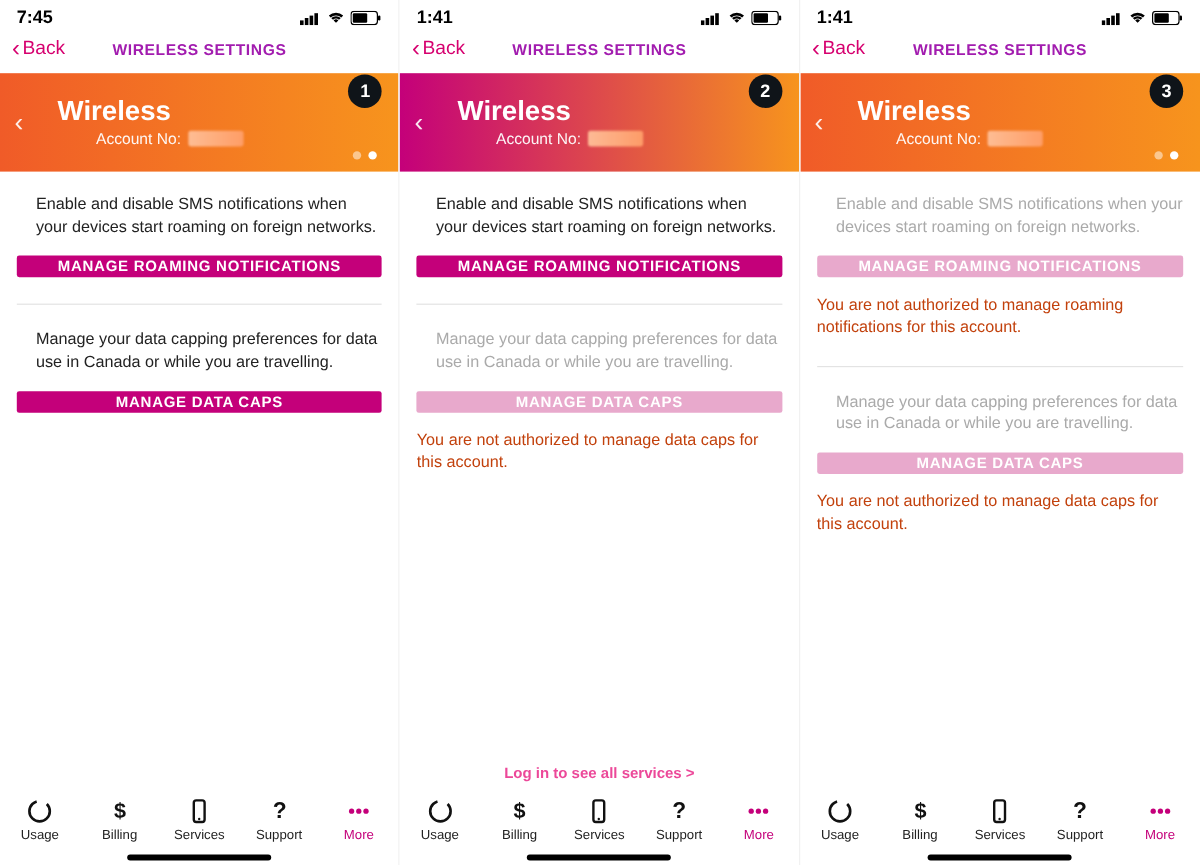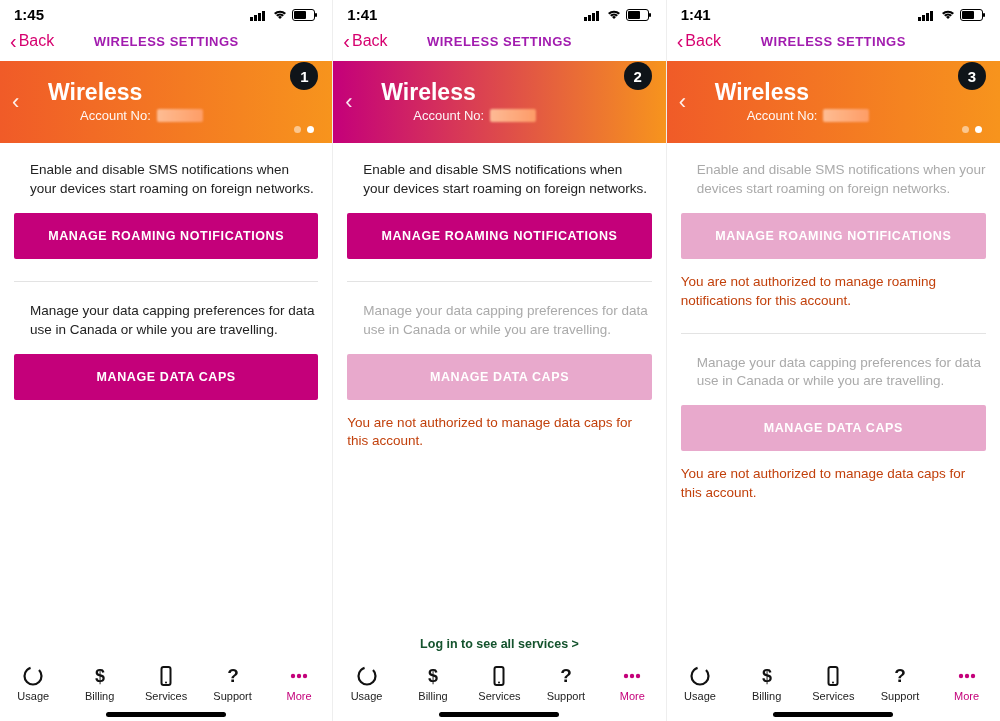--- a/index.html
+++ b/index.html
@@ -22,39 +22,39 @@
   .hero-inner { margin-left:30px; }
   .hero-title { font-size:23px; font-weight:700; }
   .hero-sub { font-size:13px; opacity:0.95; margin-top:2px; display:flex; align-items:center; gap:6px;margin-left:32px; }
   .blur { display:inline-block; width:46px; height:13px; background:linear-gradient(90deg,#ffc19a,#ff9f6a); filter:blur(1px); border-radius:2px; }
   .dots { position:absolute; right:18px; bottom:10px; display:flex; gap:6px; }
   .dot { width:7px; height:7px; border-radius:50%; background:rgba(255,255,255,0.5); }
   .dot.on { background:#fff; }
   .content { padding:18px 14px 0 14px; flex:1; overflow:hidden; }
   .desc { font-size:13.5px; color:#222; line-height:1.4; margin-bottom:14px;margin-left:16px; }
   .desc.dim { color:#aaa; }
-  .btn { display:block; width:100%; text-align:center; padding:16px 8px; font-size:12.5px; font-weight:700; letter-spacing:0.6px; color:#fff; background:#c4007a; border:none; border-radius:2px; }
+  .btn { display:block; width:100%; text-align:center; padding:2px 8px; font-size:12.5px; font-weight:700; letter-spacing:0.6px; color:#fff; background:#c4007a; border:none; border-radius:2px; }
   .btn.disabled { background:#e8a9cc; }
   .noauth { font-size:13.5px; color:#c2410c; margin-top:14px; line-height:1.4; }
   .hr { border:none; border-top:1px solid #e3e3e3; margin:22px 0 20px 0; }
-  .loginlink { text-align:center; font-size:12.5px; font-weight:700; color:#14532d; padding:8px 0; }
+  .loginlink { text-align:center; font-size:12.5px; font-weight:700; color:#ec4899; padding:8px 0; }
   .tabbar { display:flex; justify-content:space-around; align-items:flex-end; padding:6px 0 4px 0; border-top:0px solid #eee; }
   .tab { display:flex; flex-direction:column; align-items:center; gap:3px; font-size:11px; color:#222; width:20%; }
   .tab.active { color:#c4007a;justify-content:space-between; }
   .tab .ic { width:22px; height:22px; display:flex; align-items:center; justify-content:center; }
   .homebar { width:120px; height:5px; background:#000; border-radius:3px; margin:6px auto 4px auto; }
   svg { display:block; }
 </style>
 </head>
 <body>
 
 <div class="container" id="root">
     <div class="phone">
     <div class="statusbar">
-      <span>1:45</span>
+      <span>7:45</span>
       <div class="icons">
     <svg width="18" height="12" viewBox="0 0 18 12">
             <rect x="0" y="8" width="3" height="4" fill="#000"></rect>
             <rect x="4" y="6" width="3" height="6" fill="#000"></rect>
             <rect x="8" y="4" width="3" height="8" fill="#000"></rect>
             <rect x="12" y="2" width="3" height="10" fill="#000"></rect>
           </svg>
     <svg width="16" height="12" viewBox="0 0 16 12">
             <path d="M8 10 L10 8 A3 3 0 0 0 6 8 Z M4 6 A6 6 0 0 1 12 6 L10.5 7.5 A4 4 0 0 0 5.5 7.5 Z M2 4 A9 9 0 0 1 14 4 L12.5 5.5 A7 7 0 0 0 3.5 5.5 Z" fill="#000"></path>
           </svg>

